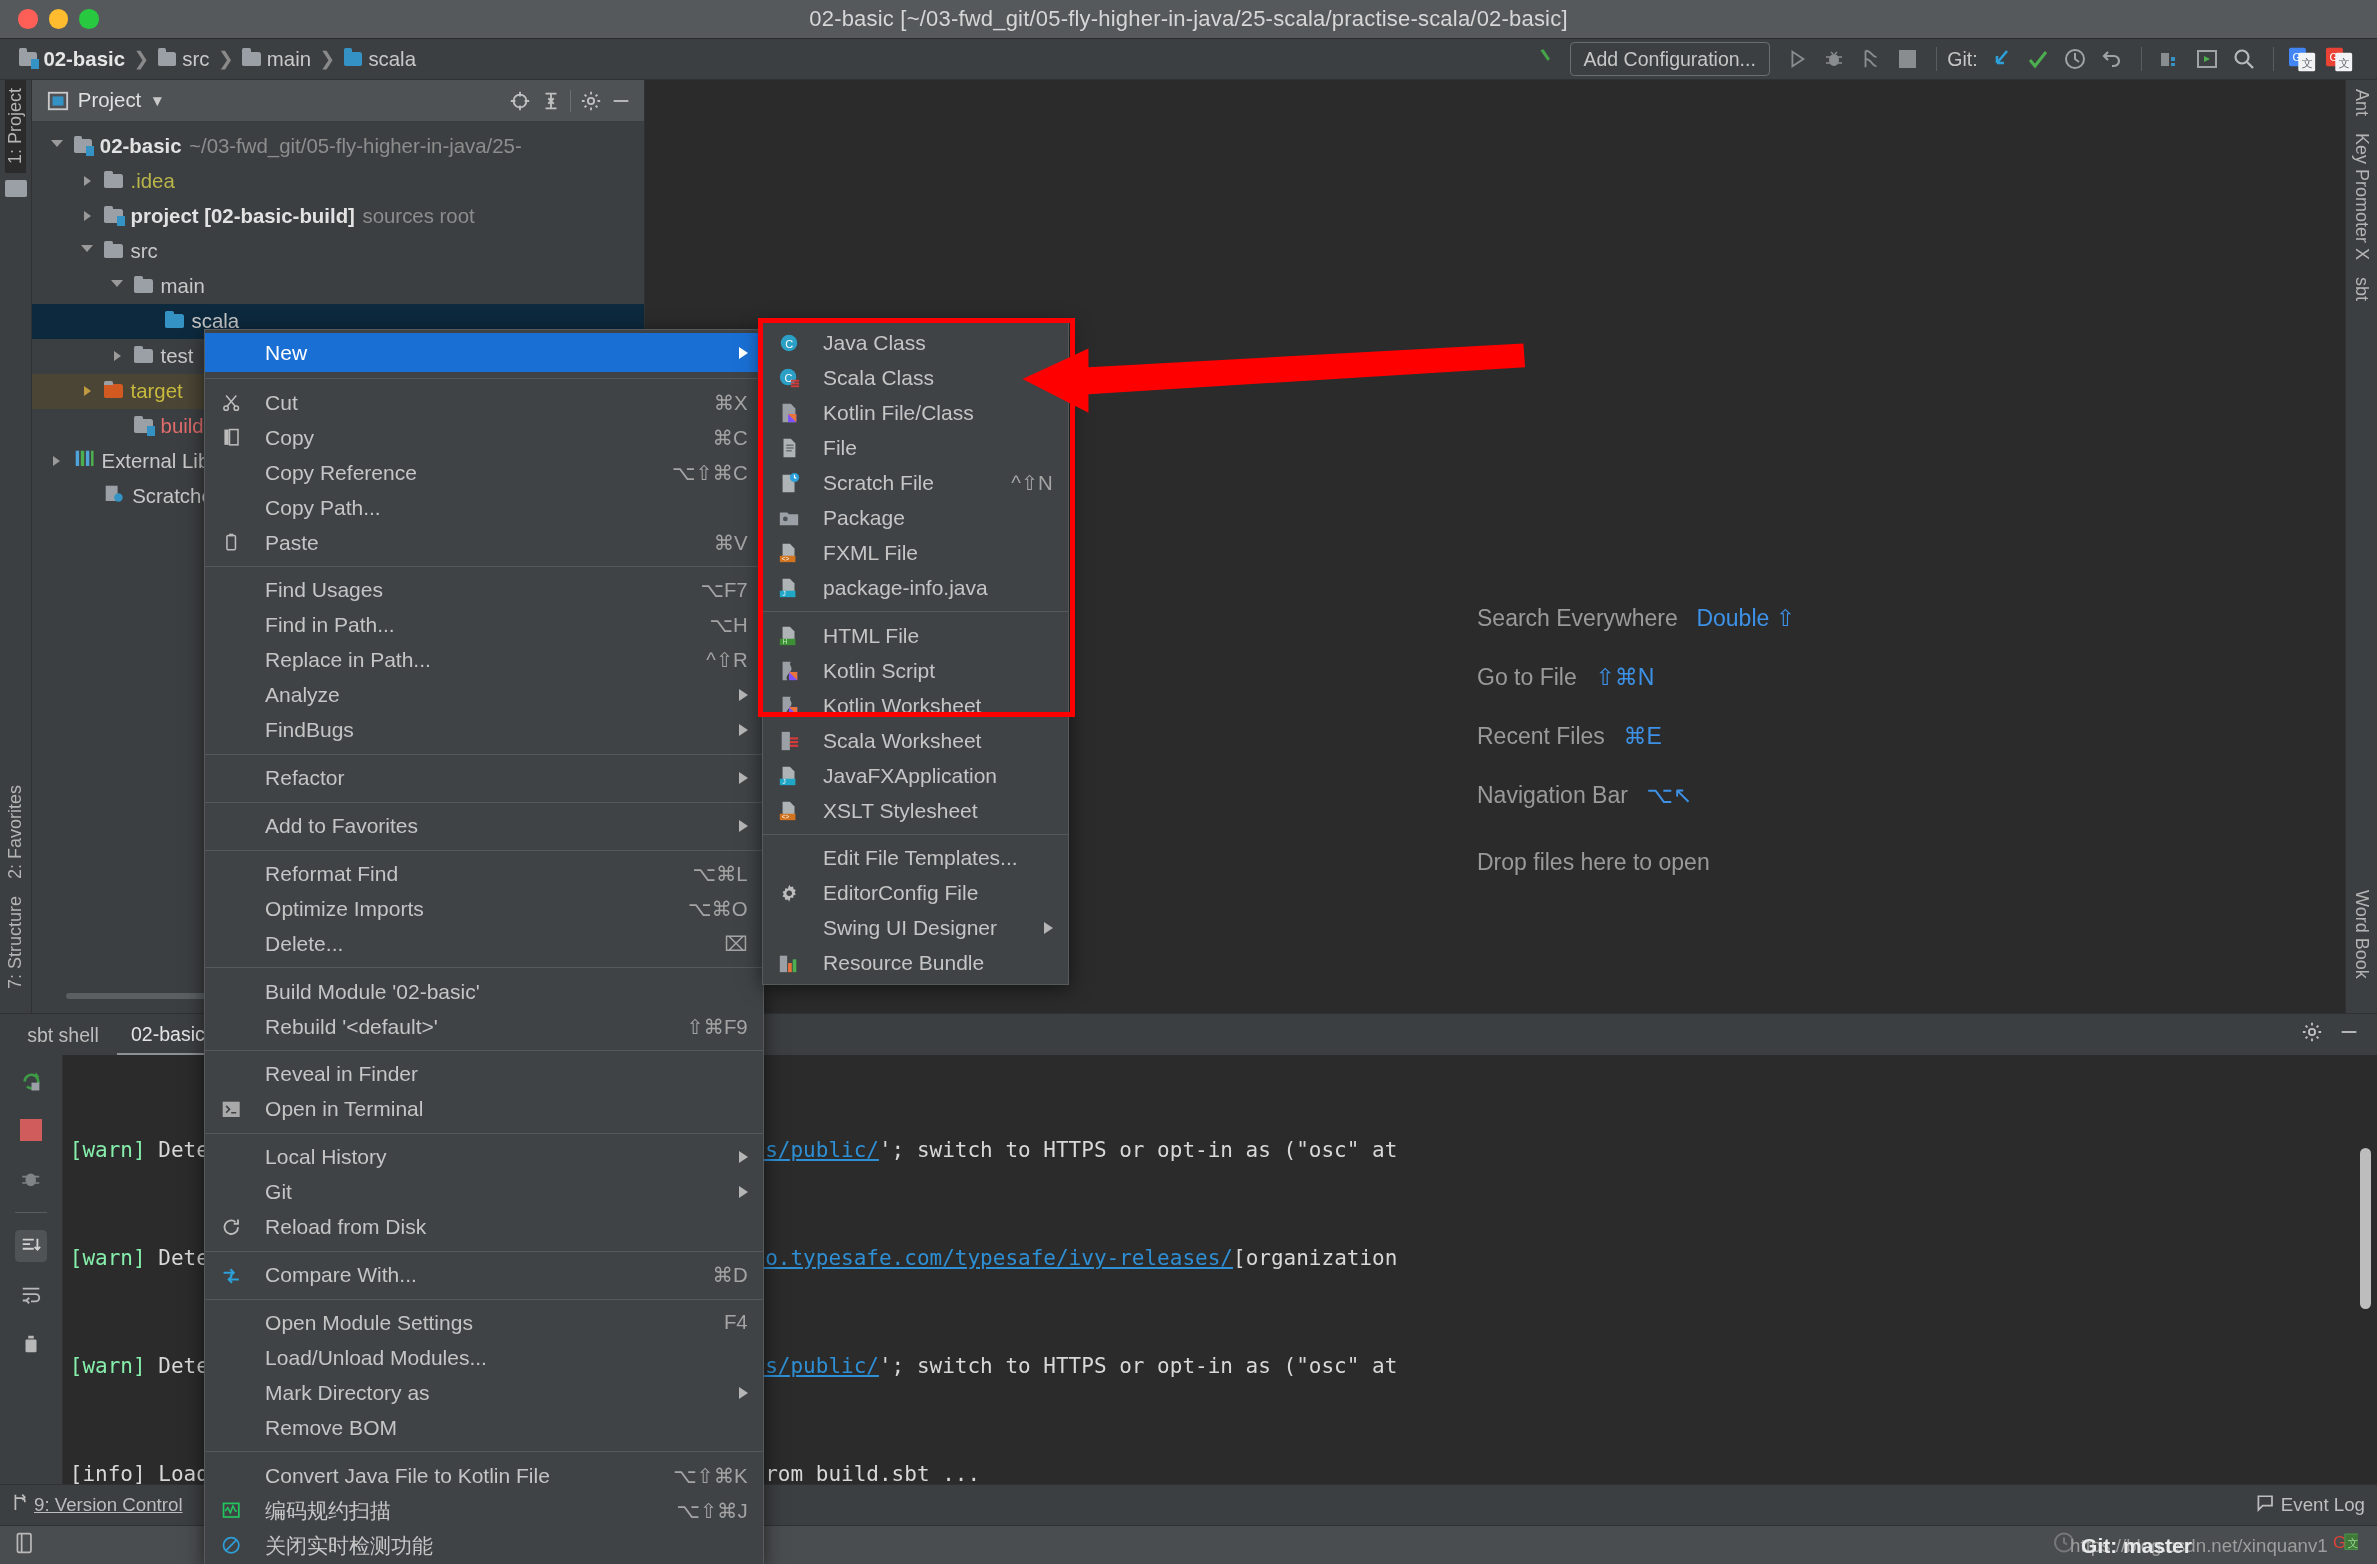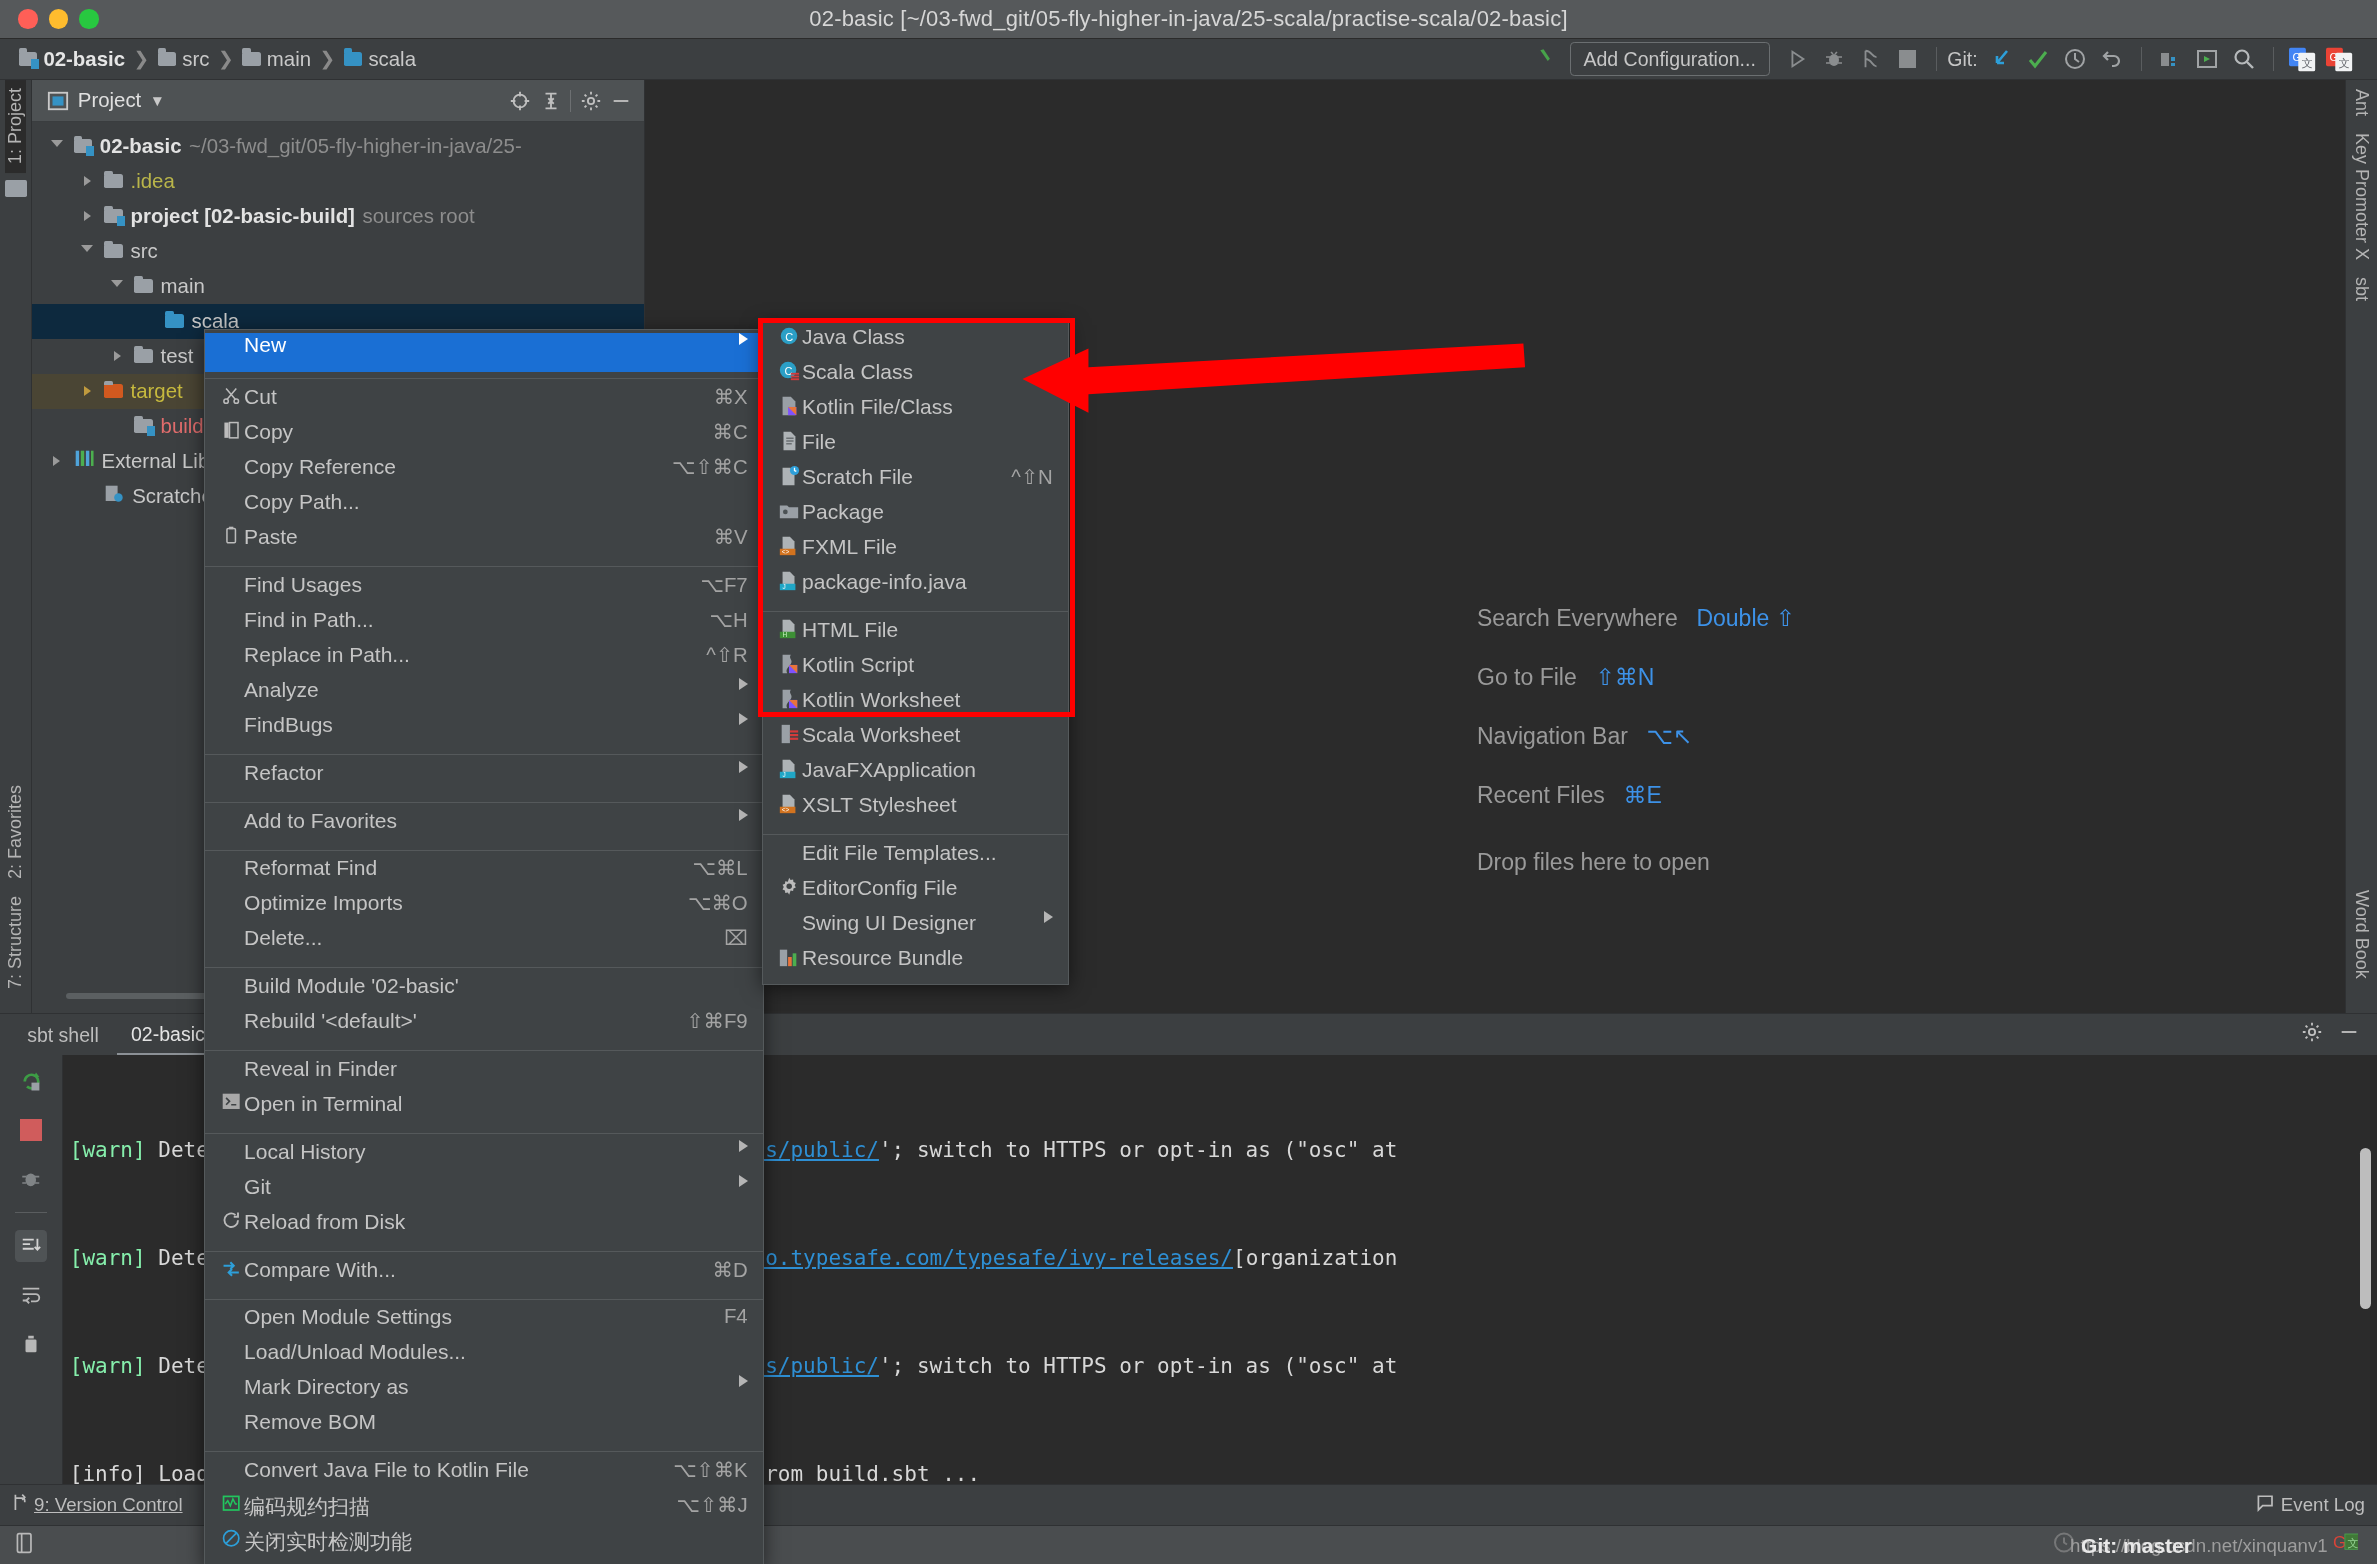--- a/index.html
+++ b/index.html
@@ -150,21 +150,21 @@
   .wm{ position:absolute; right:18.7px; top:50%; transform:translateY(-50%); display:flex; align-items:center; gap:5.1px; }
   .wm .a{ color:#e8e8e8; font-weight:bold; font-size:21px; position:relative; z-index:2; }
   .wm .b{ color:#9d9d9d; font-size:18.7px; margin-left:-127px; z-index:1; }
 
   
   .ctxmenu{
     position:absolute; left:204px; top:329px; width:560px;
     background:#3f4345; border:0.8px solid #555a5c; box-shadow:0 4.2px 18.7px rgba(0,0,0,.55);
     z-index:50; padding:3.4px 0; font-size:21px;
   }
-  .mi{ height:35px; display:flex; align-items:flex-start; padding:0 15.3px 0 13.6px; gap:0; color:#c5c5c5; }
+  .mi{ height:35px; display:flex; align-items:center; padding:0 15.3px 0 13.6px; gap:21px; color:#c5c5c5; }
   .mi.hl{ background:#1a6fd4; color:#ffffff; height:39px; }
   .mi .ico{ width:25.5px; display:flex; align-items:center; justify-content:center; flex:0 0 25.5px; }
   .mi .lbl{ flex:1; white-space:nowrap; }
   .mi .acc{ color:#a4a4a4; font-size:20.4px; margin-left:17px; }
   .msep{ height:0.8px; background:#55595b; margin:6px 0; }
 
   
   .submenu{
     position:absolute; left:762px; top:321px; width:307px;
     background:#3f4345; border:0.8px solid #555a5c; box-shadow:0 4.2px 18.7px rgba(0,0,0,.55);
@@ -467,26 +467,26 @@
       <div class="hintlist">
         <div class="hintrow">
           <span>Search Everywhere</span>
           <span class="key">Double ⇧</span>
         </div>
         <div class="hintrow">
           <span>Go to File</span>
           <span class="key">⇧⌘N</span>
         </div>
         <div class="hintrow">
+          <span>Recent Files</span>
+          <span class="key">⌘E</span>
+        </div>
+        <div class="hintrow">
           <span>Navigation Bar</span>
           <span class="key">⌥↖</span>
-        </div>
-        <div class="hintrow">
-          <span>Recent Files</span>
-          <span class="key">⌘E</span>
         </div>
         <div class="hintnote">Drop files here to open</div>
       </div>
     </div>
 
     <div class="rightrail">
       <div class="vtab">
         <span>Ant</span>
       </div>
       <div class="vtab">

